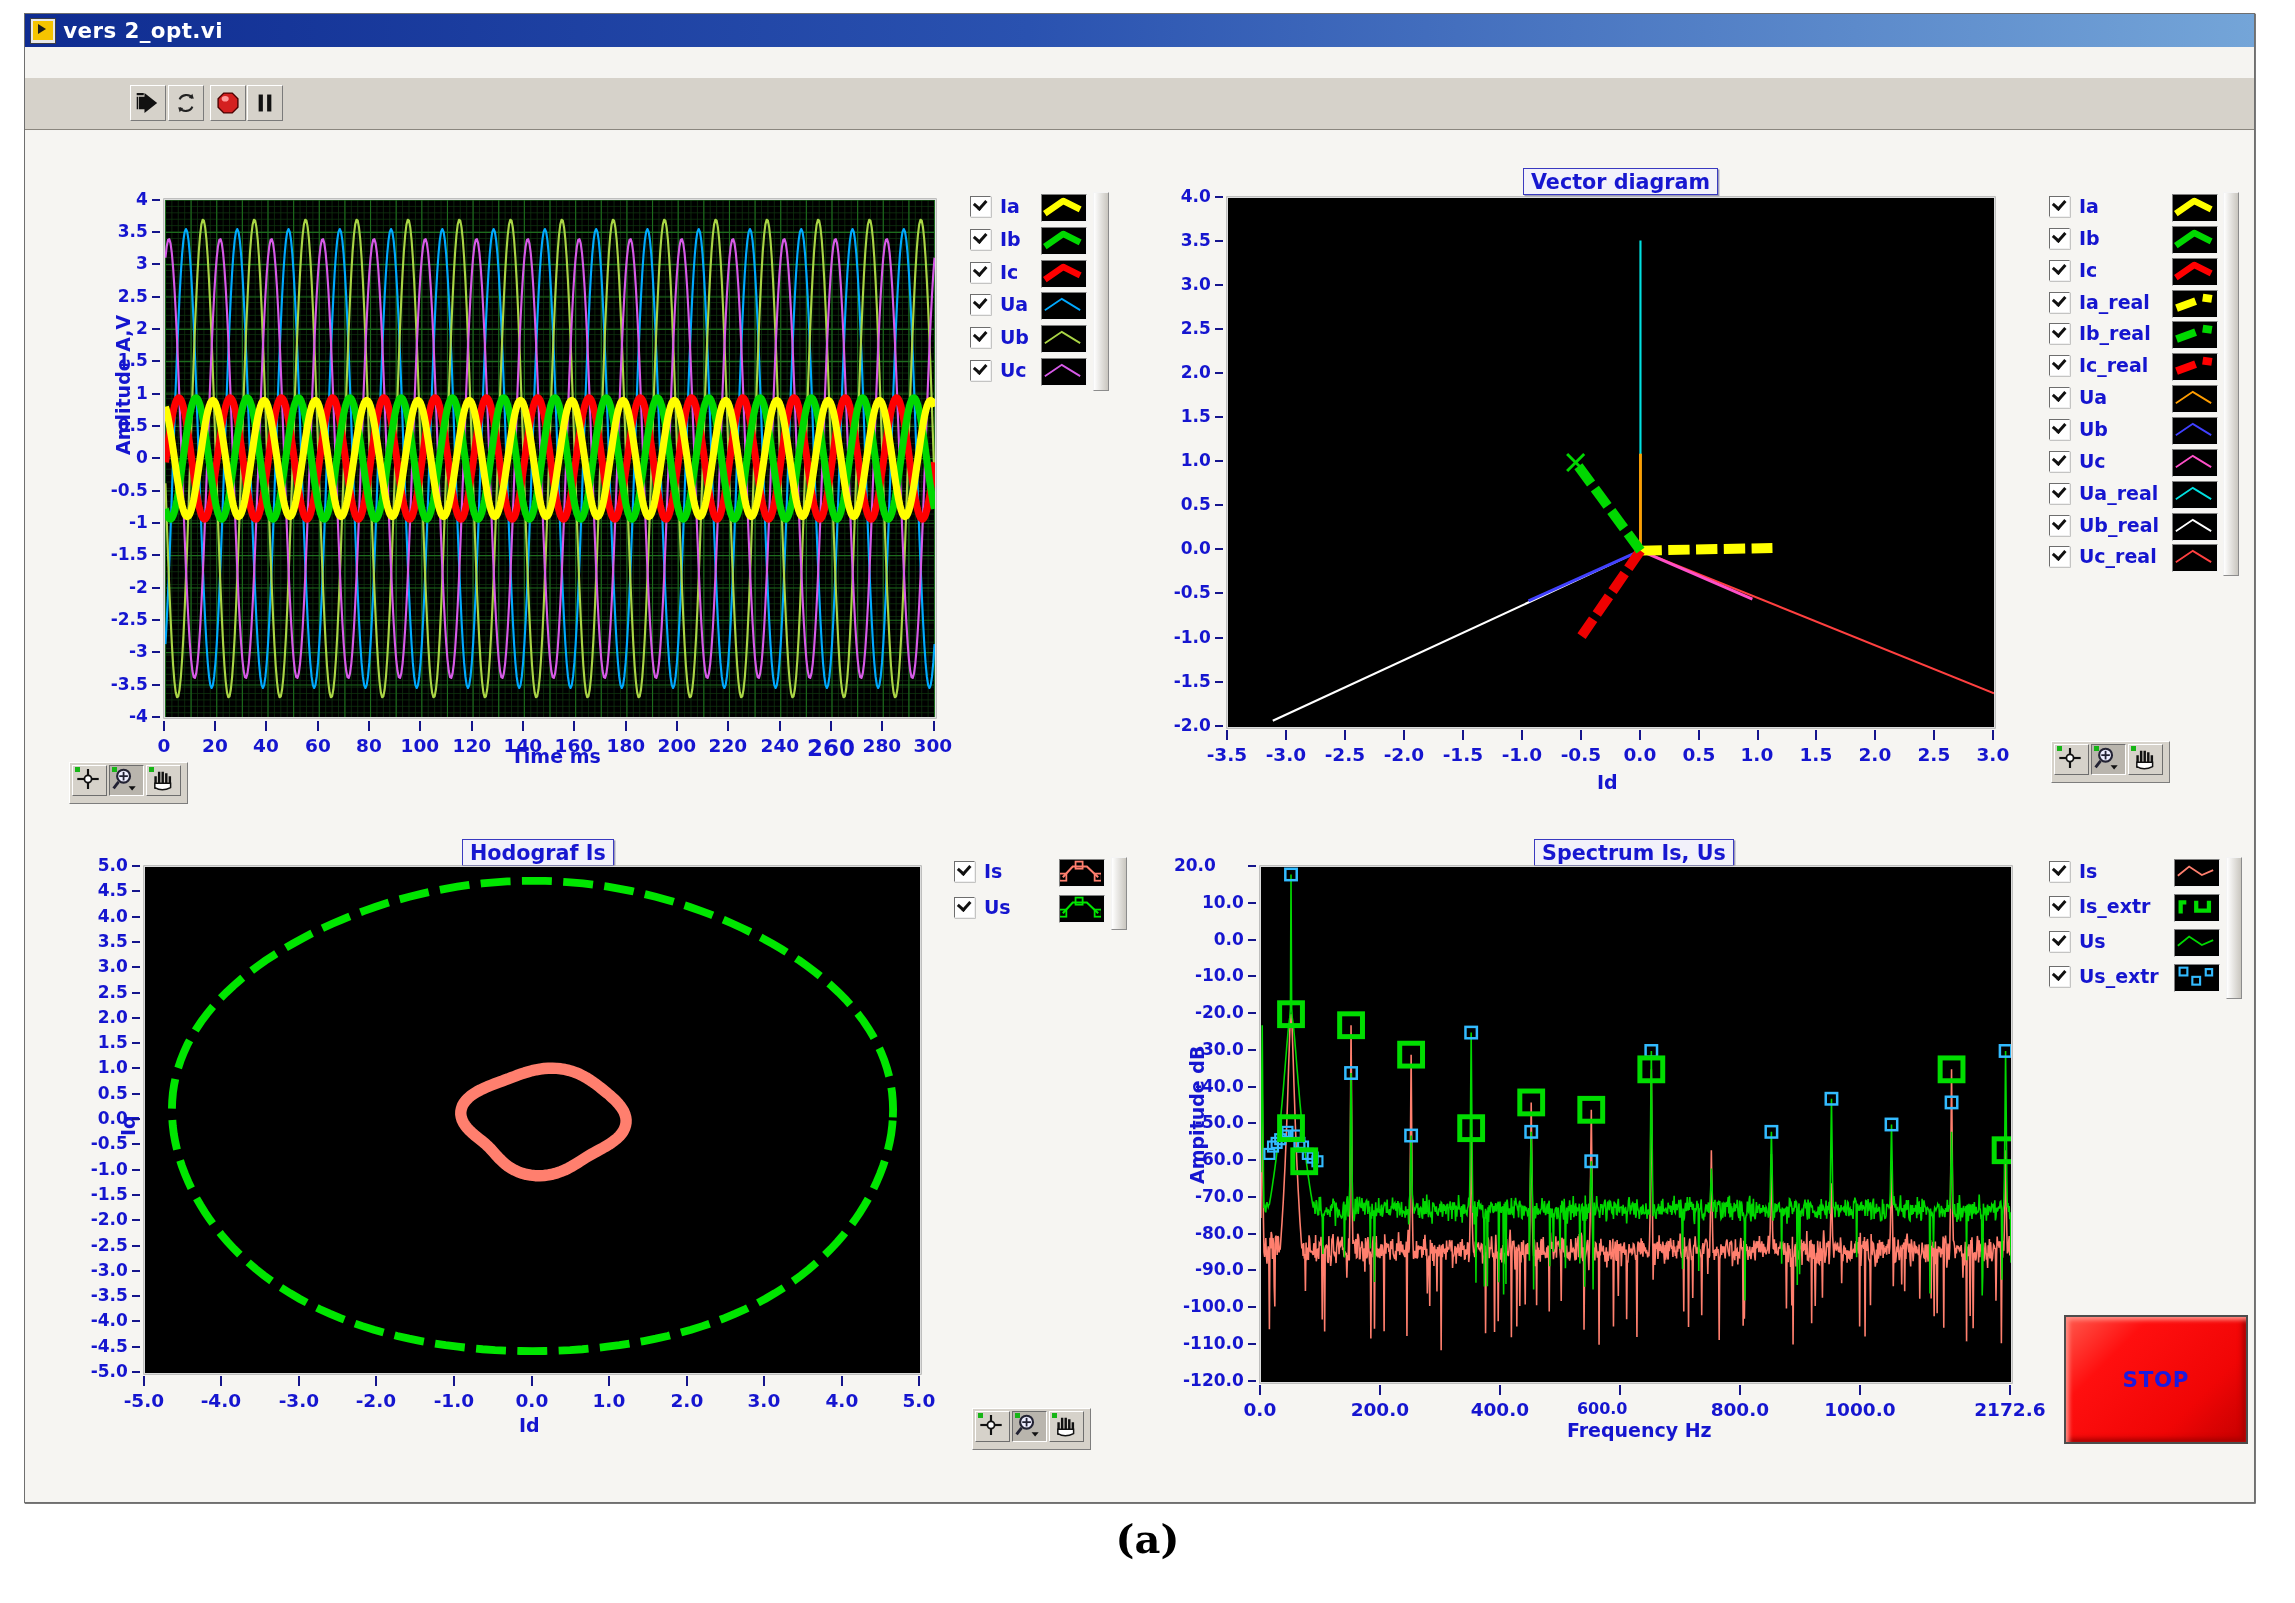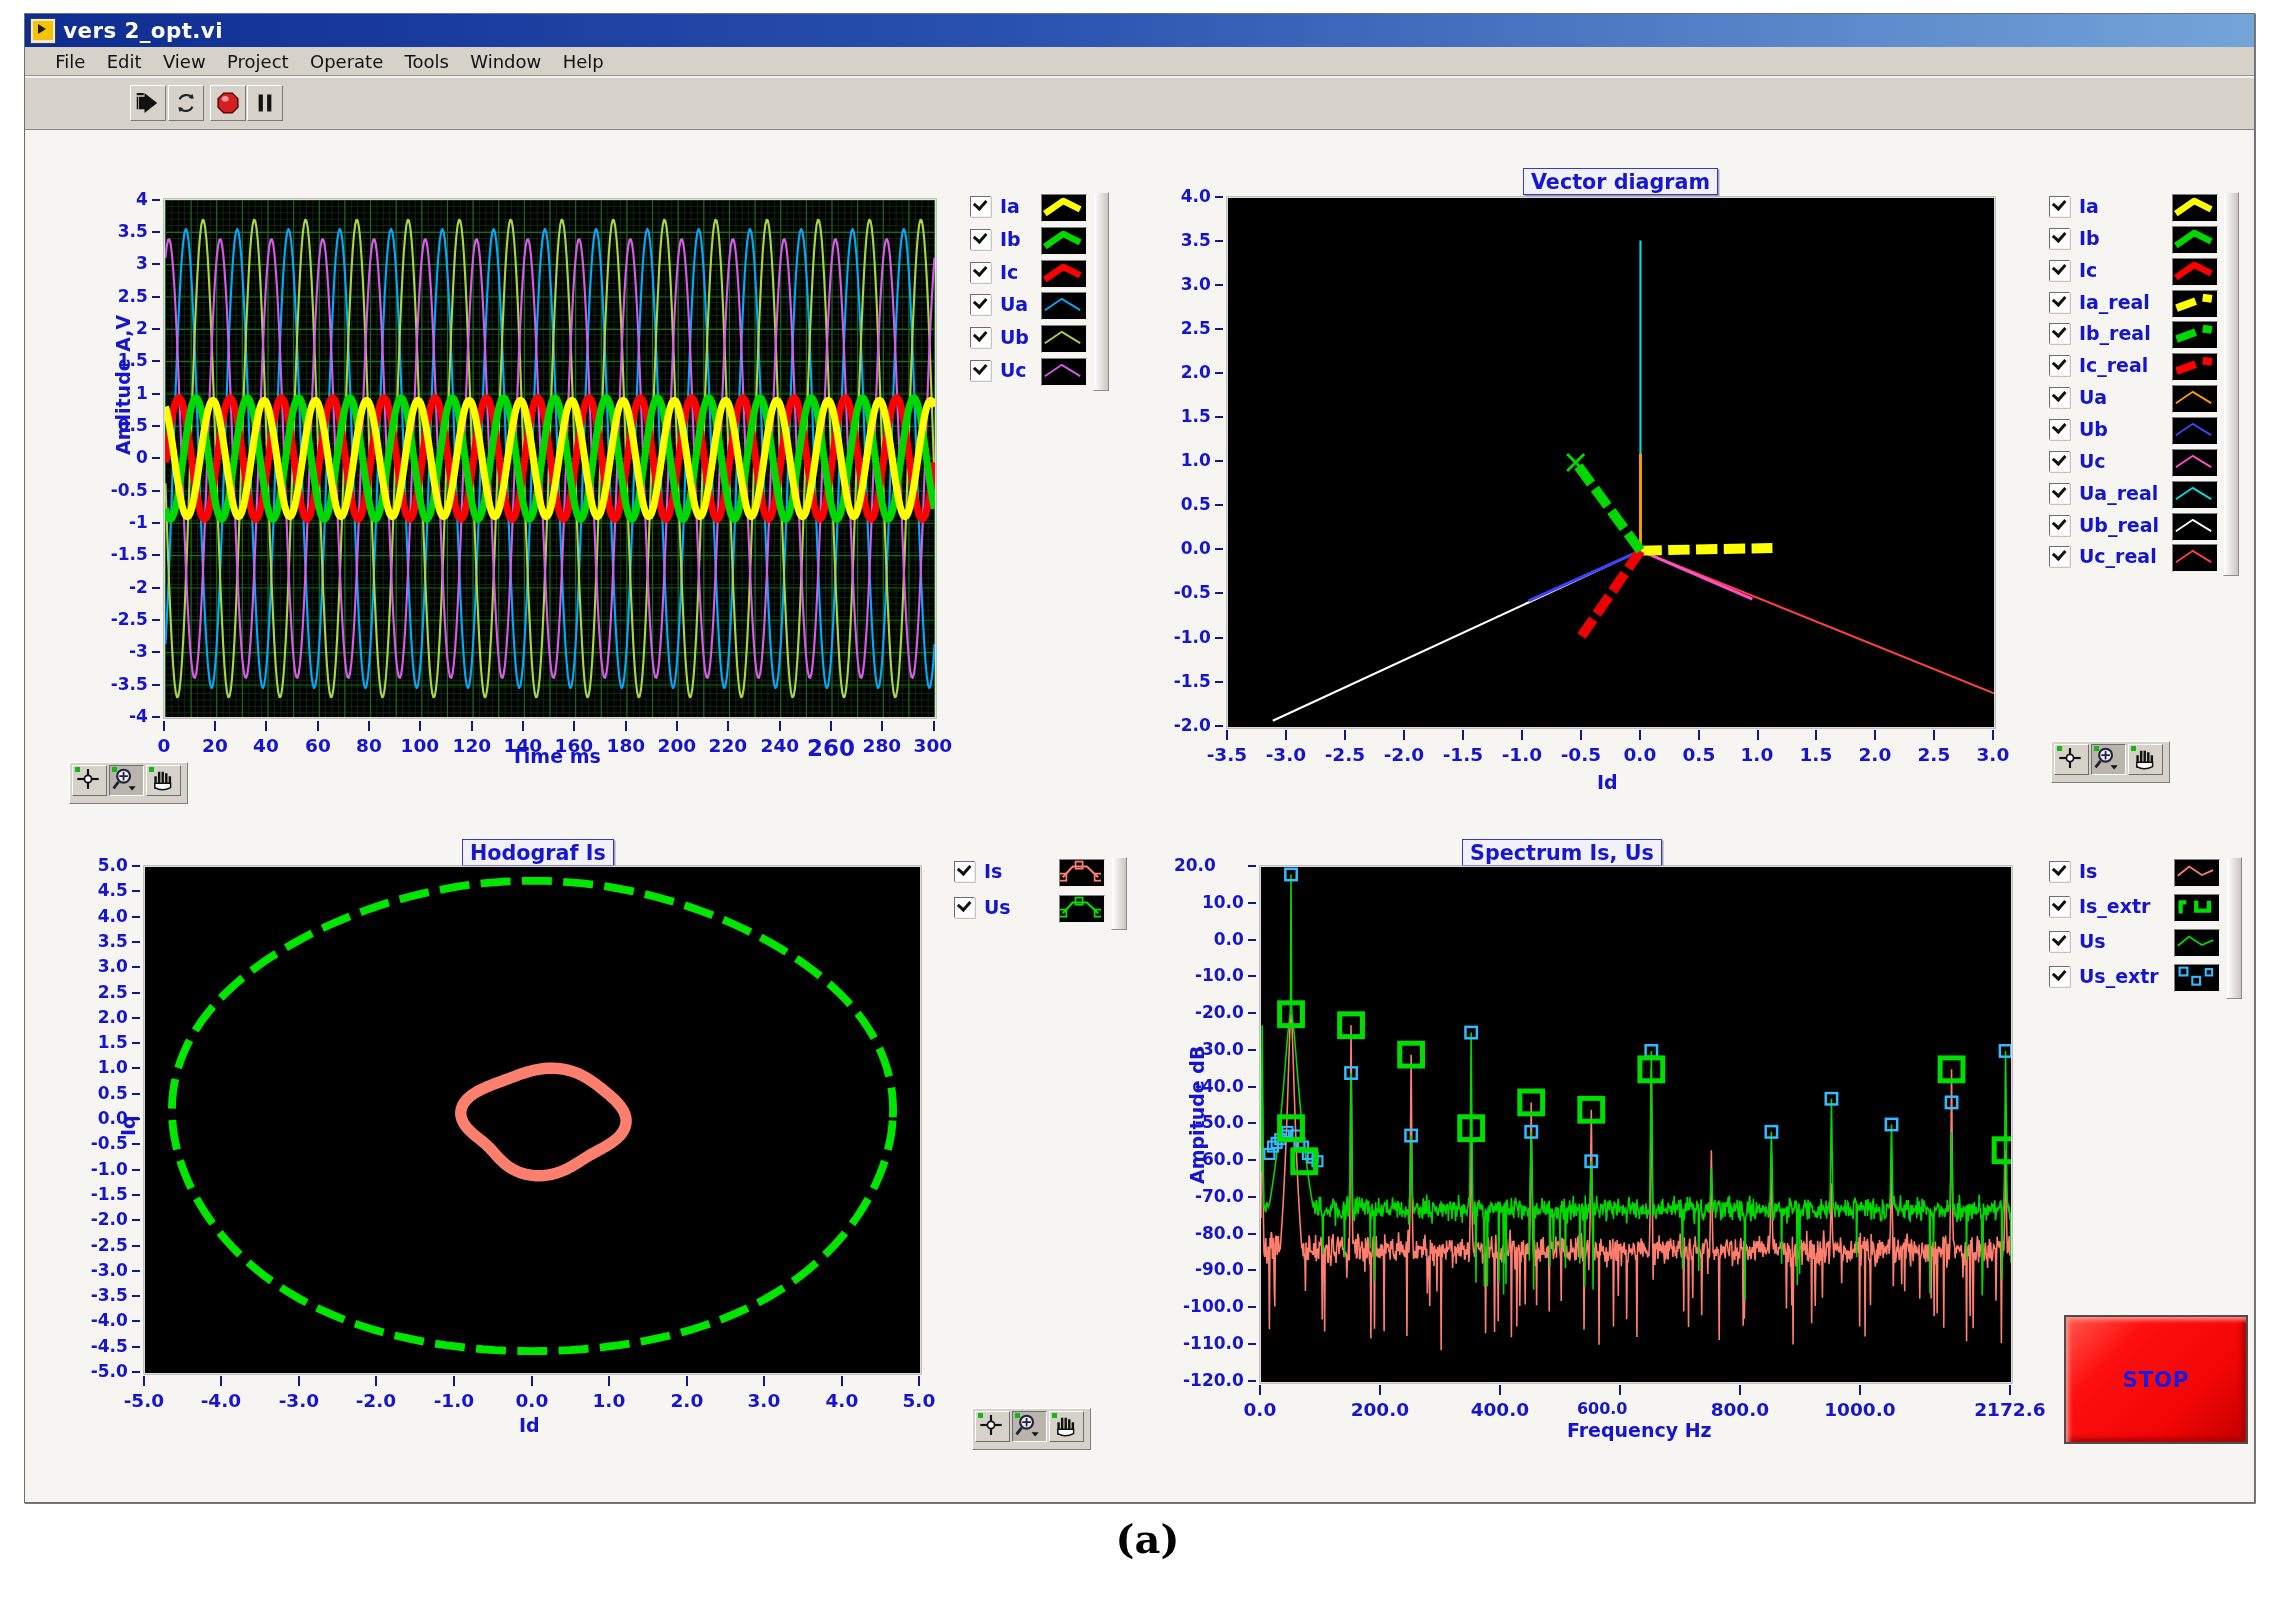--- a/index.html
+++ b/index.html
@@ -62,30 +62,20 @@
 </head>
 <body>
 
 <div id="win" class="abs">
 
   <div id="titlebar" class="abs">
     <div class="appicon"></div>
     <div id="titletext">vers 2_opt.vi</div>
   </div>
 
-  <div id="menubar" class="abs">
-      <div class="menu-item">File</div>
-      <div class="menu-item">Edit</div>
-      <div class="menu-item">View</div>
-      <div class="menu-item">Project</div>
-      <div class="menu-item">Operate</div>
-      <div class="menu-item">Tools</div>
-      <div class="menu-item">Window</div>
-      <div class="menu-item">Help</div>
-    </div>
 
   <div id="toolbar" class="abs">
     <div class="tbtn" style="left:105px">
       <svg width="24" height="24" viewBox="0 0 34 34">
           <path d="M4 8 h8 v-5 l18 14 -18 14 v-5 h-8 z" fill="#111"></path>
           <path d="M1 8 h2 v18 h-2 z M1 3 h10 v3 h-10 z" fill="#111"></path>
         </svg>
     </div>
     <div class="tbtn" style="left:143px">
       <svg width="24" height="24" fill="none" stroke="#222" stroke-width="3" viewBox="0 0 34 34">
@@ -106,21 +96,21 @@
           <rect x="8" y="5" width="6" height="24" fill="#111"></rect>
           <rect x="20" y="5" width="6" height="24" fill="#111"></rect>
         </svg>
     </div>
   </div>
 
   <div id="panel" class="abs">
 
     <div class="chart-title" style="left:1497px;top:37px">Vector diagram</div>
     <div class="chart-title" style="left:436px;top:708px">Hodograf Is</div>
-    <div class="chart-title" style="left:1436px;top:708px">Spectrum Is, Us</div>
+    <div class="chart-title" style="left:1508px;top:708px">Spectrum Is, Us</div>
 
     <div id="plot-waveform" class="plot abs" style="left:138px;top:68px;width:770px;height:517px">
         <svg width="770" height="517" viewBox="0 0 1080 726" style="position: absolute; left: 0px; top: 0px;">
           <line x1="0" y1="0" x2="0" y2="726" stroke="#113711" stroke-width="1"></line>
           <line x1="9" y1="0" x2="9" y2="726" stroke="#113711" stroke-width="1"></line>
           <line x1="18" y1="0" x2="18" y2="726" stroke="#113711" stroke-width="1"></line>
           <line x1="27" y1="0" x2="27" y2="726" stroke="#113711" stroke-width="1"></line>
           <line x1="36" y1="0" x2="36" y2="726" stroke="#113711" stroke-width="1"></line>
           <line x1="45" y1="0" x2="45" y2="726" stroke="#113711" stroke-width="1"></line>
           <line x1="54" y1="0" x2="54" y2="726" stroke="#113711" stroke-width="1"></line>

